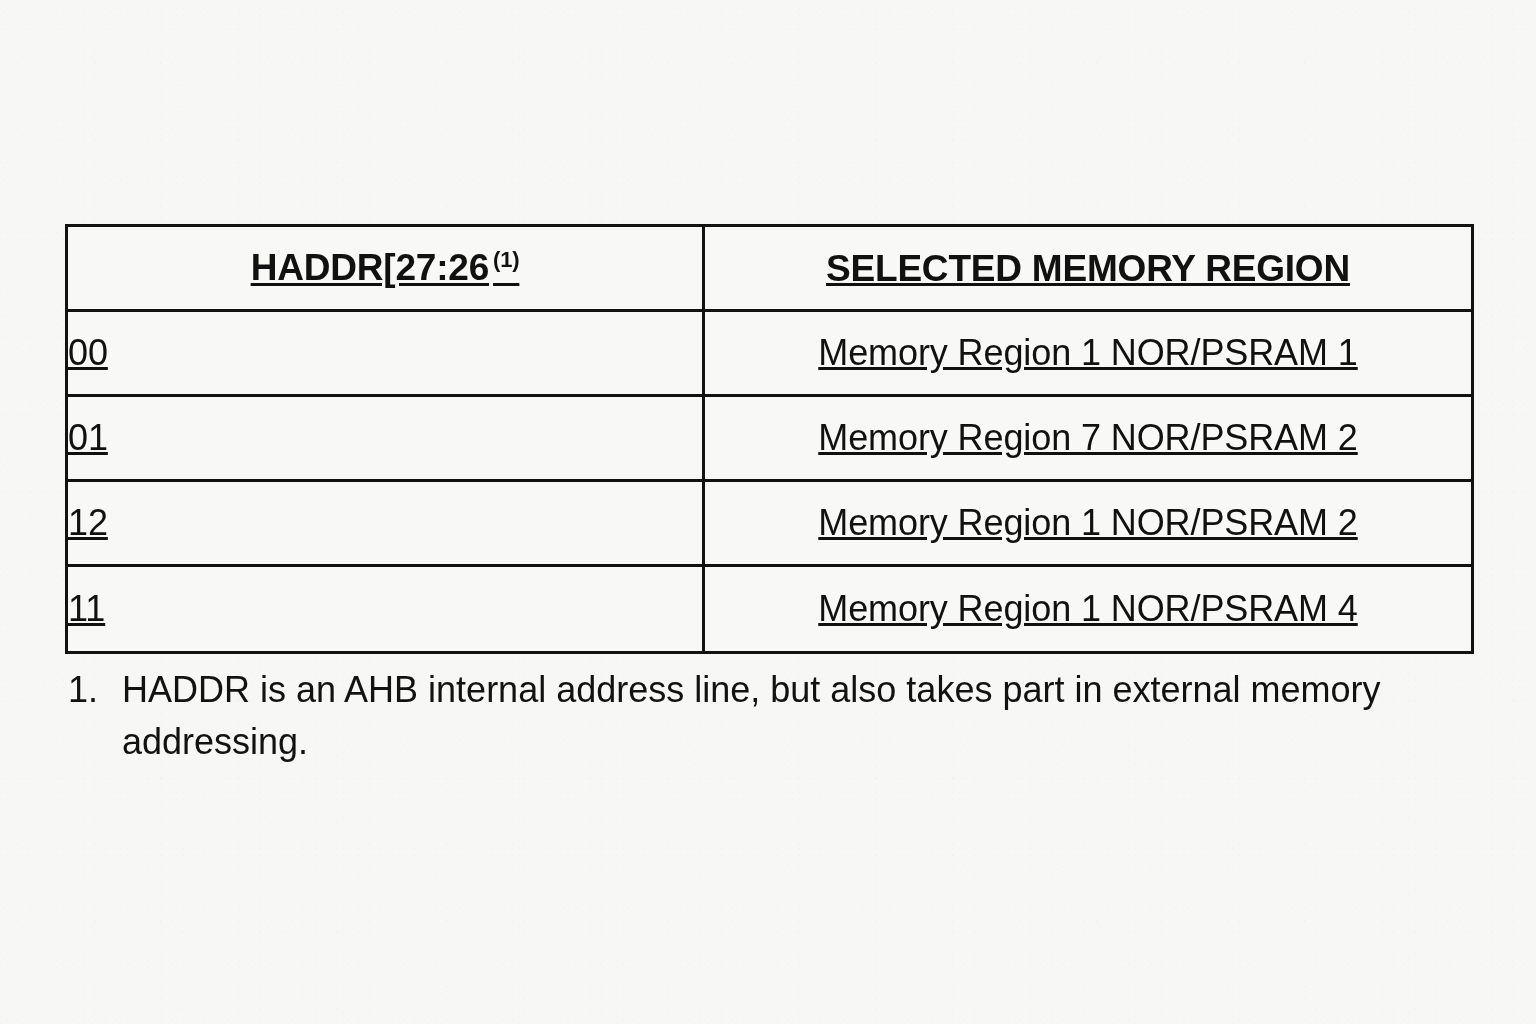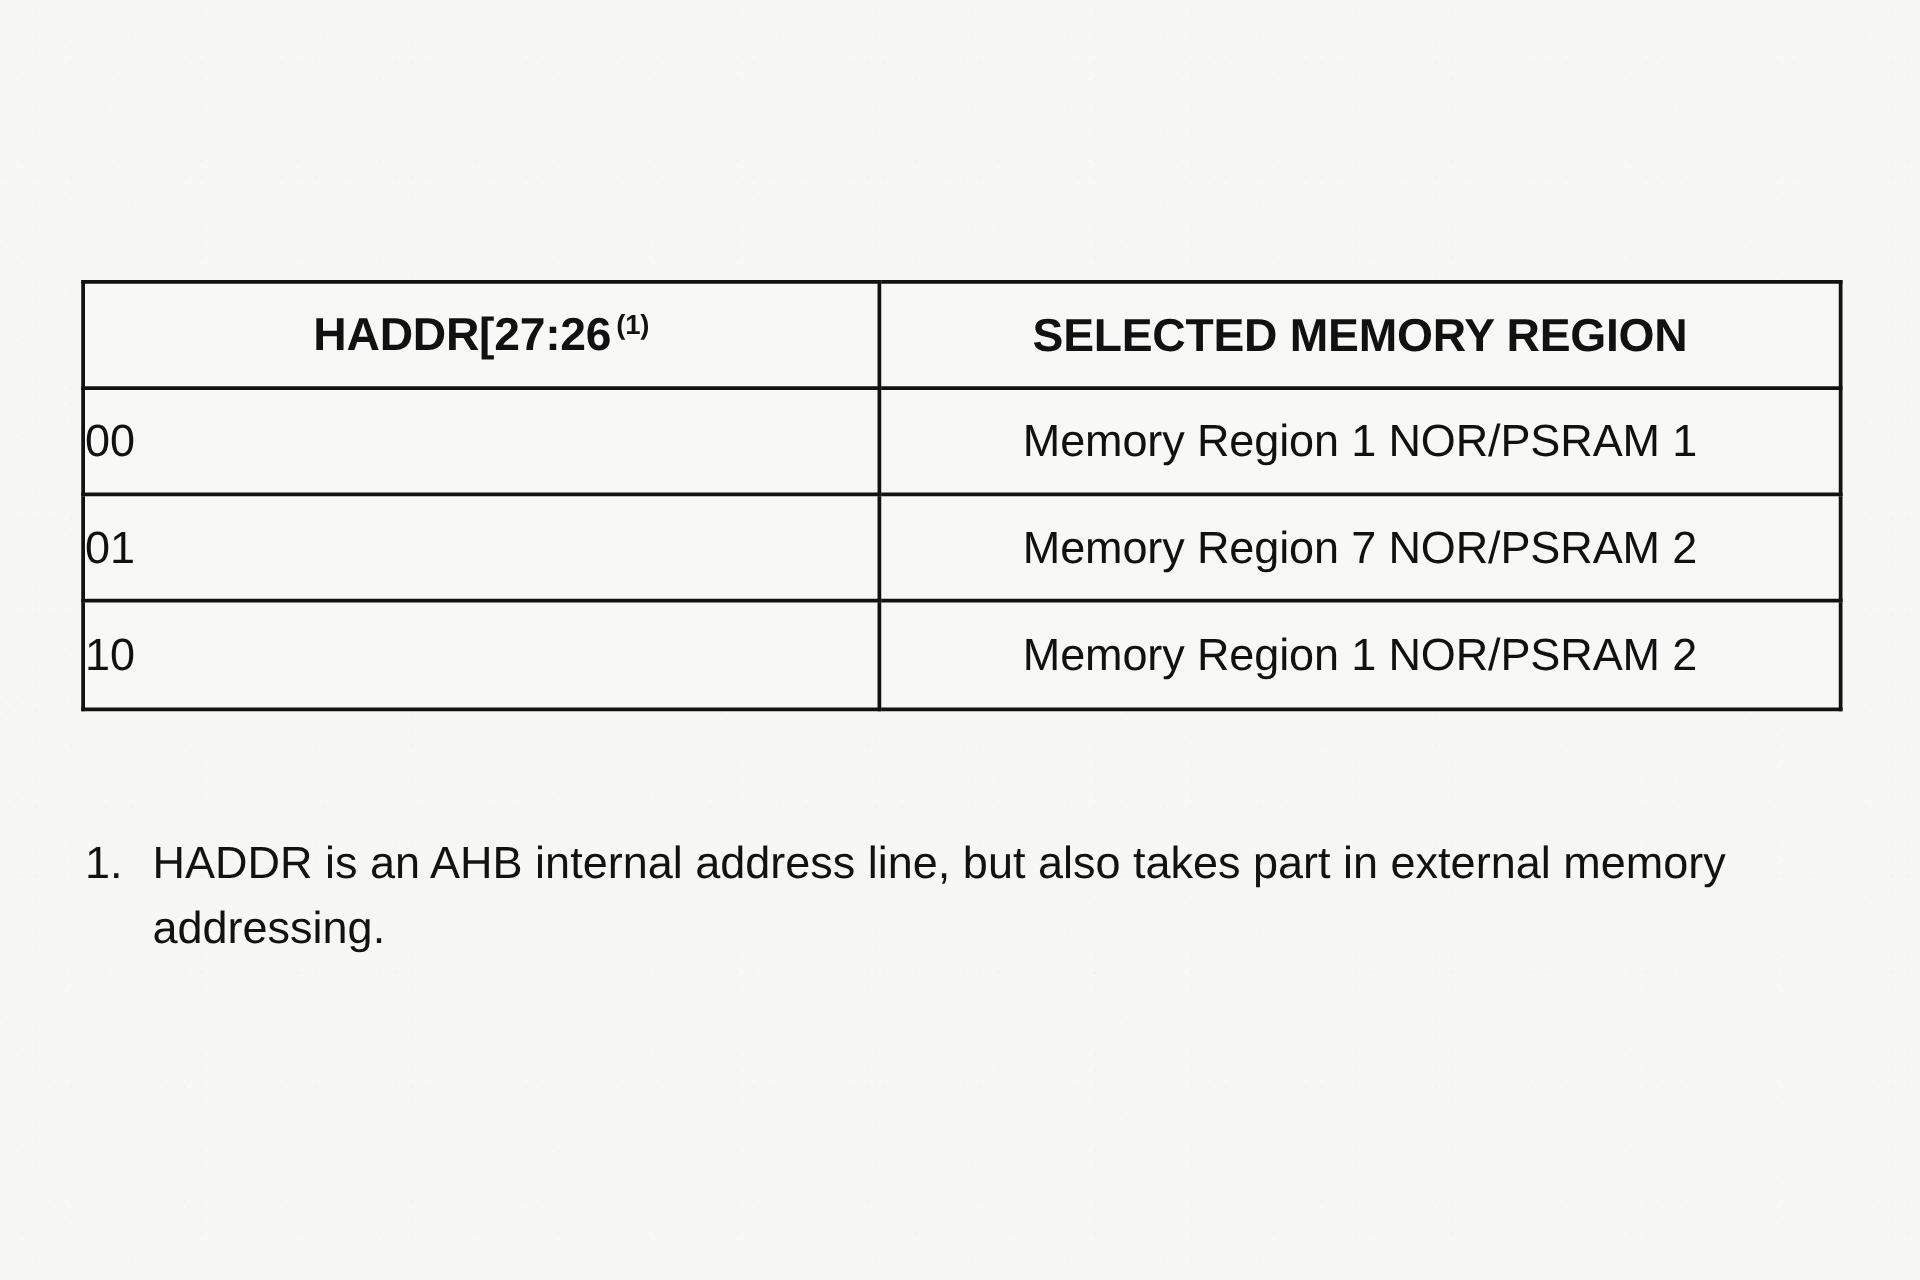--- a/index.html
+++ b/index.html
@@ -47,20 +47,21 @@
   }
   .reg-table col.c1 { width: 637px; }
   .reg-table col.c2 { width: 769px; }
 
   .reg-table th,
   .reg-table td {
     border: 3px solid #121212;
     padding: 0;
     vertical-align: middle;
     background: #f8f8f7;
+    text-decoration: underline;
   }
 
   .reg-table thead th {
     height: 82px;
     text-align: center;
     font-weight: bold;
     font-size: 37px;
     letter-spacing: -0.2px;
     line-height: 1;
     white-space: nowrap;
@@ -130,22 +131,26 @@
     <tbody>
       <tr>
         <td class="cell-code">00</td>
         <td class="cell-desc">Memory Region 1 NOR/PSRAM 1</td>
       </tr>
       <tr>
         <td class="cell-code">01</td>
         <td class="cell-desc">Memory Region 7 NOR/PSRAM 2</td>
       </tr>
       <tr>
-        <td class="cell-code">10</td>
+        <td class="cell-code">12</td>
         <td class="cell-desc">Memory Region 1 NOR/PSRAM 2</td>
+      </tr>
+      <tr>
+        <td class="cell-code">11</td>
+        <td class="cell-desc">Memory Region 1 NOR/PSRAM 4</td>
       </tr>
     </tbody>
   </table>
 
   <div class="footnote">
     <span class="footnote-marker">1.</span>
     <span class="footnote-text">HADDR is an AHB internal address line, but also takes part in external memory addressing.</span>
   </div>
 
 </div>

